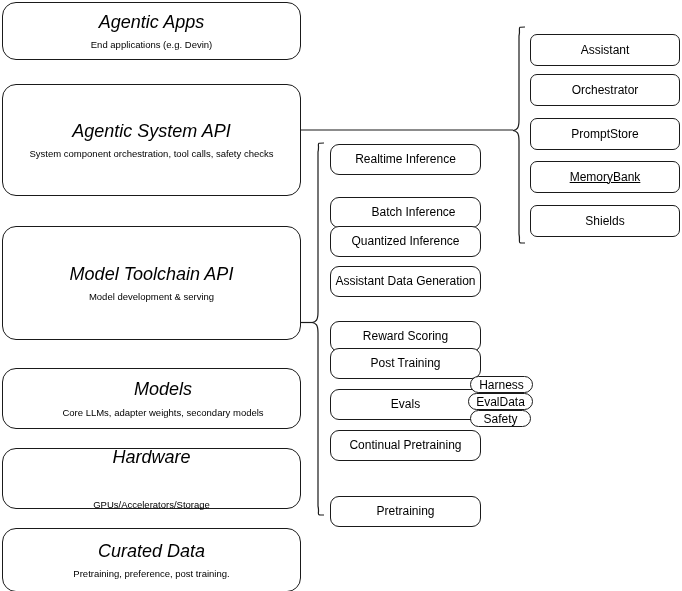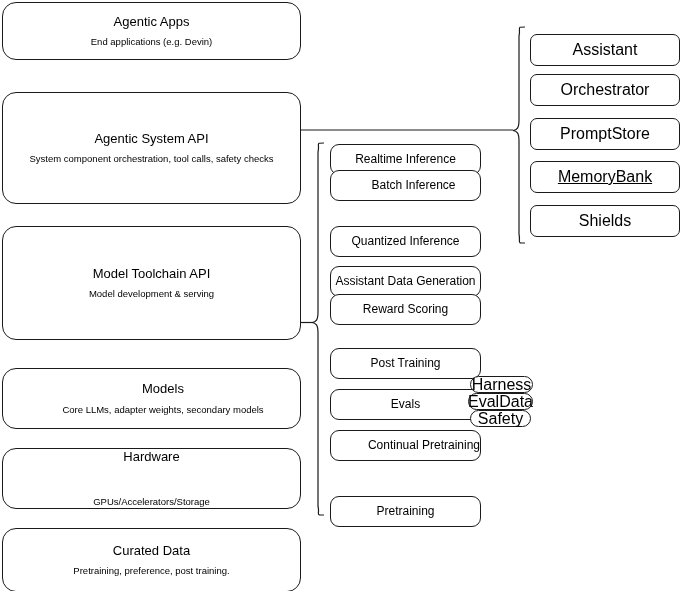--- a/index.html
+++ b/index.html
@@ -31,52 +31,53 @@
     text-align: center;
     line-height: 1.25;
   }
   
   .layer {
     border-radius: 14px;
     left: 2px;
     width: 299px;
   }
   .layer .title {
-    font-size: 13px;
+    font-size: 18px;
     color: #000;
+    font-style: italic;
   }
   .layer .sub {
     font-size: 9.5px;
     color: #000;
     margin-top: 6px;
   }
   
   .cap {
     border-radius: 9px;
     left: 330px;
     width: 151px;
     height: 31px;
     font-size: 12px;
   }
   
   .comp {
     border-radius: 7px;
     left: 530px;
     width: 150px;
     height: 32px;
-    font-size: 16px;
+    font-size: 12px;
   }
   
   .tag {
     position: absolute;
     box-sizing: border-box;
     border: 1px solid #1a1a1a;
     background: #ffffff;
     border-radius: 999px;
-    font-size: 16px;
+    font-size: 12px;
     height: 17px;
     display: flex;
     align-items: center;
     justify-content: center;
     z-index: 5;
   }
   .svg-overlay {
     position: absolute;
     left: 0;
     top: 0;
@@ -104,21 +105,21 @@
              C 316 323 318 325 318 333 L 318 506 C 320 515 315 515 324 515" fill="none" stroke="#1a1a1a" stroke-width="1.2"></path>
 
     <path d="M 301 322.5 L 312 322.5" fill="none" stroke="#1a1a1a" stroke-width="1.2"></path>
   </svg>
 
   <div class="node layer" style="top:2px; height:58px;">
     <div class="title">Agentic Apps</div>
     <div class="sub">End applications (e.g. Devin)</div>
   </div>
 
-  <div class="node layer" style="top:92px; height:112px;">
+  <div class="node layer" style="top:84px; height:112px;">
     <div class="title">Agentic System API</div>
     <div class="sub">System component orchestration, tool calls, safety checks</div>
   </div>
 
   <div class="node layer" style="top:226px; height:114px;">
     <div class="title">Model Toolchain API</div>
     <div class="sub">Model development &amp; serving</div>
   </div>
 
   <div class="node layer" style="top:368px; height:61px;padding-left:23px;">
@@ -132,39 +133,39 @@
   </div>
 
   <div class="node layer" style="top:528px; height:64px;">
     <div class="title">Curated Data</div>
     <div class="sub">Pretraining, preference, post training.</div>
   </div>
 
   <div class="node cap" style="top:144px;">
     <span>Realtime Inference</span>
   </div>
-  <div class="node cap" style="top:170px;padding-left:16px;">
+  <div class="node cap" style="top:197px;padding-left:16px;">
     <span>Batch Inference</span>
   </div>
   <div class="node cap" style="top:226px;">
     <span>Quantized Inference</span>
   </div>
   <div class="node cap" style="top:266px;">
     <span>Assistant Data Generation</span>
   </div>
-  <div class="node cap" style="top:294px;">
+  <div class="node cap" style="top:321px;">
     <span>Reward Scoring</span>
   </div>
   <div class="node cap" style="top:348px;">
     <span>Post Training</span>
   </div>
   <div class="node cap" style="top:389px;">
     <span>Evals</span>
   </div>
-  <div class="node cap" style="top:430px;align-items:flex-end;">
+  <div class="node cap" style="top:430px;">
     <span>Continual Pretraining</span>
   </div>
   <div class="node cap" style="top:496px;">
     <span>Pretraining</span>
   </div>
 
   <div class="tag" style="left:470px; top:376px; width:63px;">
     <span>Harness</span>
   </div>
   <div class="tag" style="left:468px; top:393px; width:65px;">

